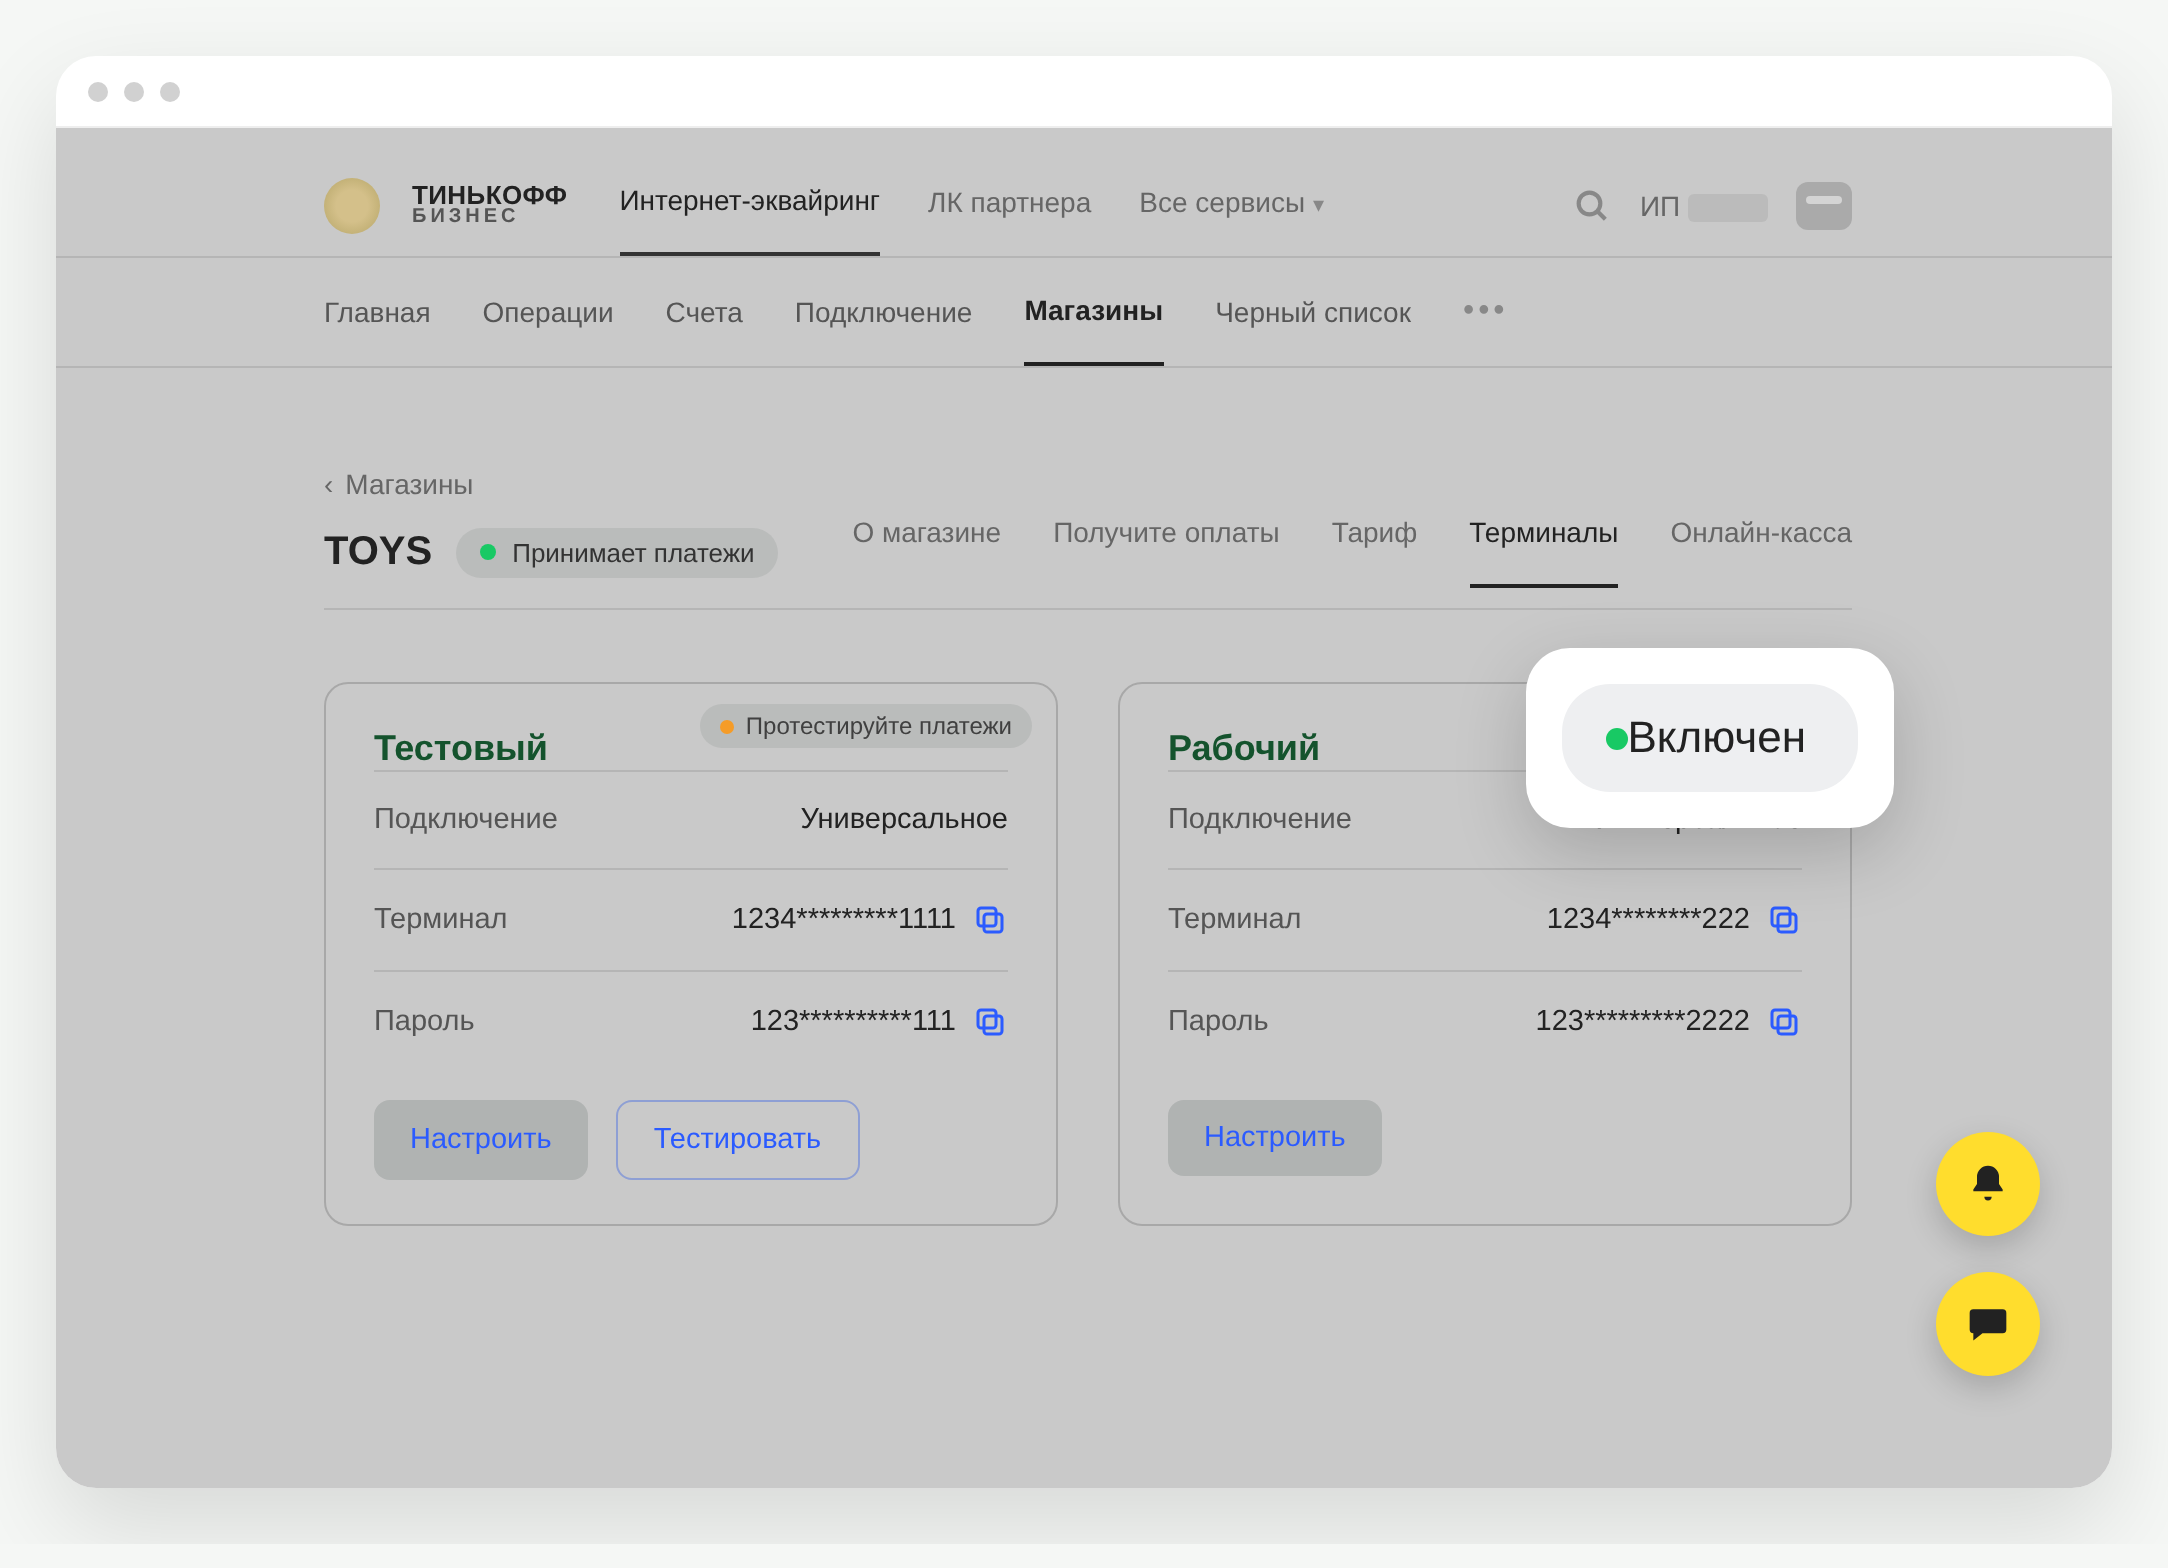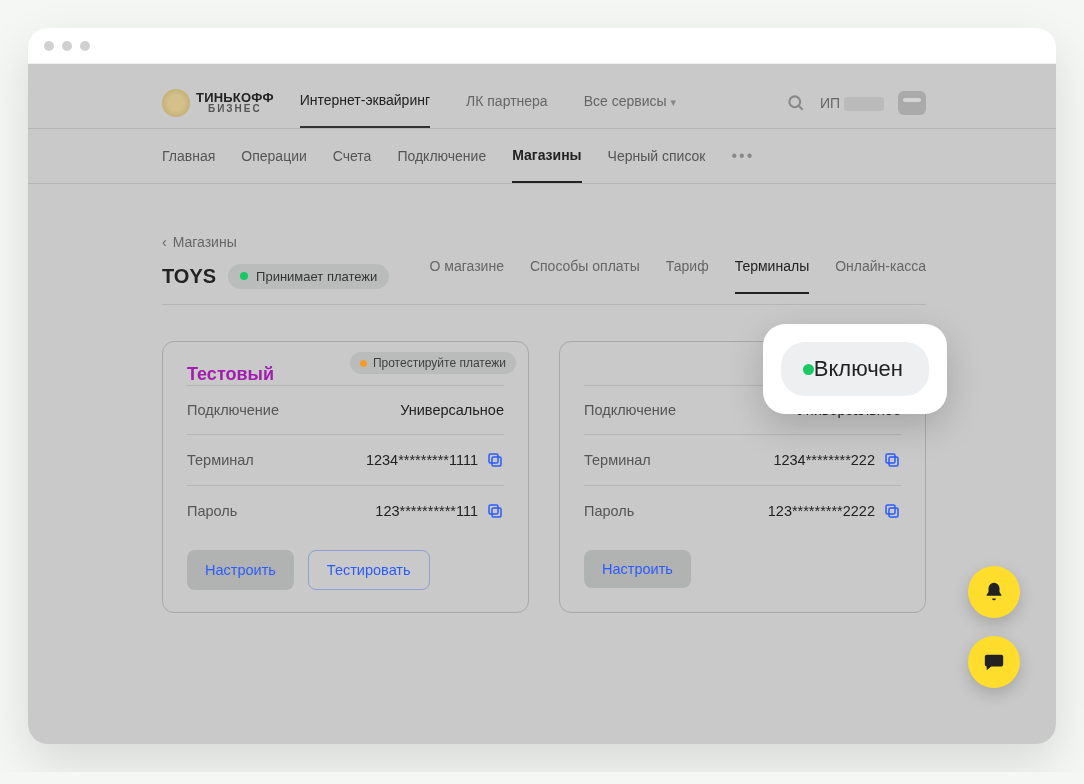--- a/index.html
+++ b/index.html
@@ -3,25 +3,25 @@
 <meta charset="utf-8">
 <style>
 * { margin: 0; padding: 0; box-sizing: border-box; font-family: -apple-system, BlinkMacSystemFont, 'Segoe UI', Arial, sans-serif; }
 body { background: #f5f7f5; padding: 28px; }
 .browser-frame { background: #fff; border-radius: 20px; box-shadow: 0 20px 50px rgba(0,0,0,0.12); overflow: hidden; max-width: 1028px; margin: 0 auto; position: relative; }
 .browser-titlebar { height: 36px; display: flex; align-items: center; padding-left: 16px; gap: 8px; border-bottom: 1px solid #eee; }
 .tb-dot { width: 10px; height: 10px; border-radius: 50%; background: #d1d1d1; }
 .app-shell { background: #c9c9c9; min-height: 680px; position: relative; }
 
 .topbar { display: flex; align-items: center; padding: 14px 130px 0 134px; gap: 26px; border-bottom: 1px solid #b5b5b5; }
-.logo { display: flex; align-items: center; gap: 6px; text-align: center; }
+.logo { display: flex; align-items: center; gap: 16px; }
 .logo-icon { width: 28px; height: 28px; border-radius: 50%; background: radial-gradient(circle, #d4c08a 40%, #c4b278 70%); }
 .logo-text { font-size: 13px; font-weight: 800; letter-spacing: 0.2px; line-height: 0.9; color: #222; }
 .logo-sub { font-size: 10px; font-weight: 600; letter-spacing: 2px; color: #555; }
-.topnav { display: flex; align-items: center; gap: 36px; text-align: center; }
+.topnav { display: flex; align-items: center; gap: 24px; text-align: center; }
 .topnav-item { font-size: 14px; color: #666; padding: 14px 0 18px; cursor: pointer; }
 .topnav-item.active { color: #222; font-weight: 500; border-bottom: 2px solid #333; }
 .topnav-chevron { font-size: 11px; margin-left: 4px; color: #888; }
 .topbar-right { margin-left: auto; display: flex; align-items: center; gap: 14px; }
 .search-icon { width: 20px; height: 20px; color: #888; cursor: pointer; }
 .user-chip { font-size: 14px; color: #666; }
 .user-mask { background: #bbb; border-radius: 3px; display: inline-block; width: 40px; height: 14px; vertical-align: middle; }
 .app-switch { width: 28px; height: 24px; background: #aaa; border-radius: 6px; cursor: pointer; position: relative; }
 .app-switch::after { content:''; position:absolute; top:7px; left:5px; right:5px; height:4px; background:#d4d4d4; border-radius:2px; }
 
@@ -37,21 +37,21 @@
 .status-pill { background: #babcbb; border-radius: 14px; padding: 5px 12px; font-size: 13px; color: #333; display: inline-flex; align-items: center; gap: 8px; text-align: right; }
 .status-dot { width: 8px; height: 8px; border-radius: 50%; background: #18c964; }
 .page-tabs { margin-left: auto; display: flex; gap: 26px; }
 .page-tab { font-size: 14px; color: #666; padding-bottom: 18px; cursor: pointer; }
 .page-tab.active { color: #222; font-weight: 500; border-bottom: 2px solid #222; }
 .head-divider { border-bottom: 1px solid #b5b5b5; margin-top: 10px; }
 
 .cards { display: flex; gap: 30px; margin-top: 36px; align-items: stretch; }
 .card { flex: 1; background: #c9c9c9; border: 1px solid #a8a8a8; border-radius: 12px; padding: 22px 24px; position: relative; }
 .card-title-row { display: flex; align-items: flex-start; justify-content: space-between; }
-.card-title { font-size: 18px; font-weight: 800; color: #a21caf; text-align: right; }
+.card-title { font-size: 18px; font-weight: 800; color: #14532d; }
 .badge-warn { background: #babcbb; border-radius: 12px; padding: 4px 10px; font-size: 12px; color: #404040; display: inline-flex; align-items: center; gap: 6px; margin-top: -12px; margin-right: -12px; }
 .badge-warn .bdot { width: 7px; height: 7px; border-radius: 50%; background: #f59c28; }
 .badge-on { background: #eeeff1; border-radius: 24px; padding: 14px 26px 14px 22px; font-size: 22px; color: #222; display: inline-flex; align-items: center; font-weight: 400; }
 .badge-on .gdot { width: 11px; height: 11px; border-radius: 50%; background: #18c964; }
 .highlight-wrap { position: absolute; top: -18px; right: -22px; background: #fff; border-radius: 22px; padding: 18px; box-shadow: 0 12px 36px rgba(0,0,0,0.18); z-index: 5; }
 
 .card-desc { font-size: 14px; color: #555; margin-top: 12px; line-height: 1.55; }
 .row { display: flex; justify-content: space-between; align-items: center; padding: 16px 0; border-top: 1px solid #b5b5b5; font-size: 14.5px; }
 .row:first-of-type { margin-top: 12px; }
 .row .label { color: #555; }
@@ -125,21 +125,21 @@
       </div>
 
       <div class="page-head">
         <div class="page-title">TOYS</div>
         <div class="status-pill">
           <span class="status-dot"></span>
           <span>Принимает платежи</span>
         </div>
         <div class="page-tabs">
           <div class="page-tab">О магазине</div>
-          <div class="page-tab">Способы оплаты</div>
+          <div class="page-tab">Получите оплаты</div>
           <div class="page-tab">Тариф</div>
           <div class="page-tab active">Терминалы</div>
           <div class="page-tab">Онлайн-касса</div>
         </div>
       </div>
       <div class="head-divider"></div>
 
       <div class="cards">
 
         <div class="card">

